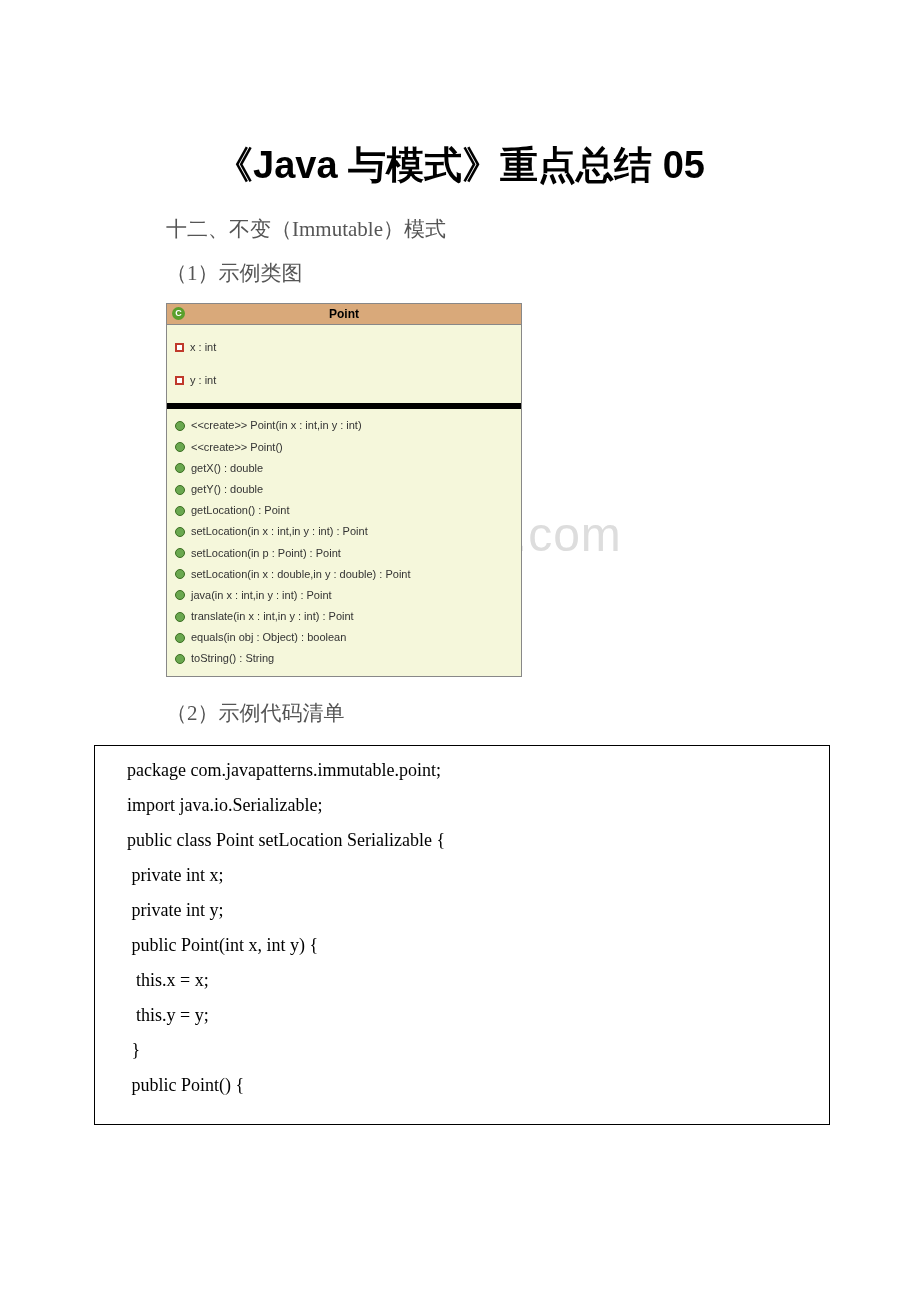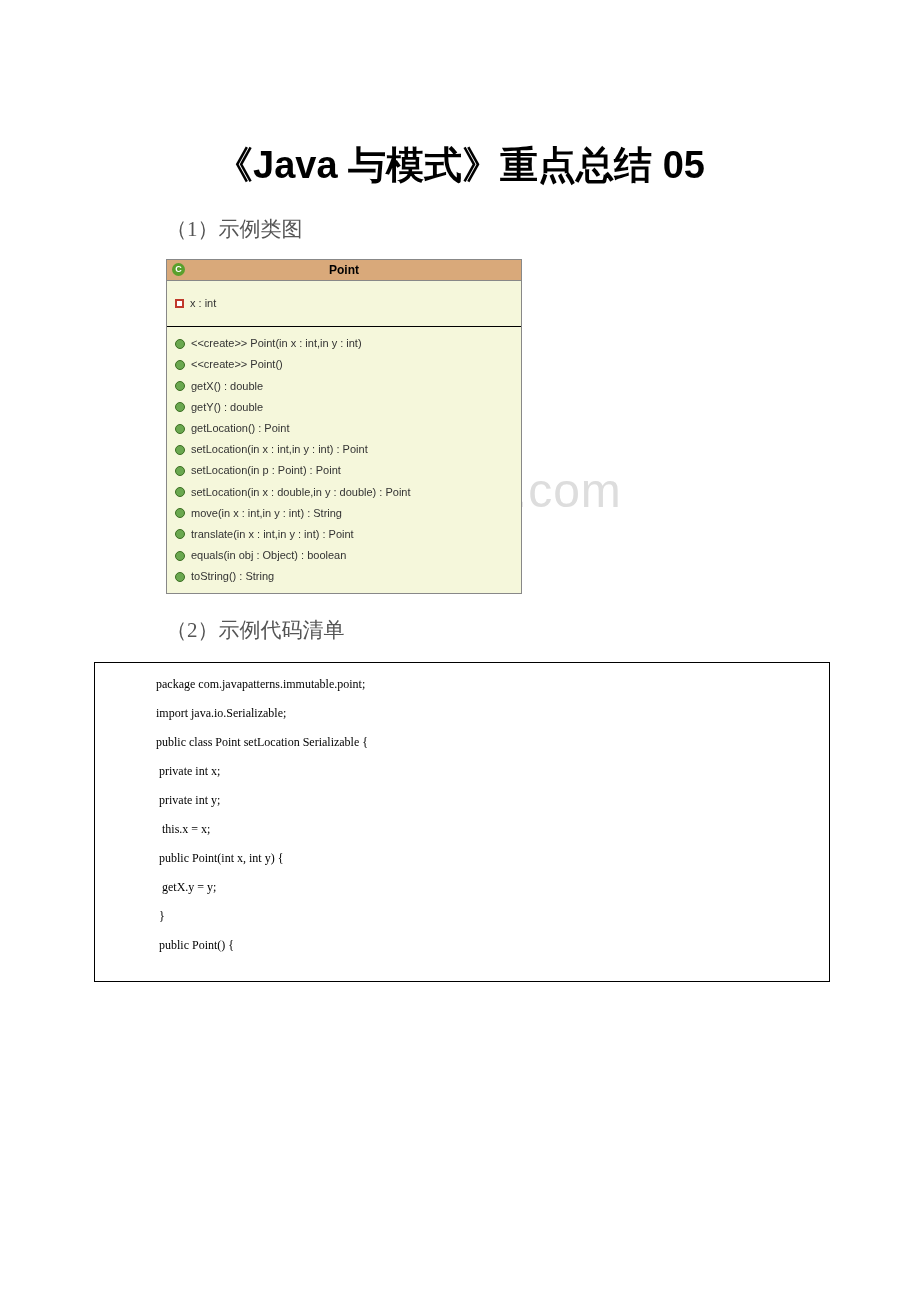--- a/index.html
+++ b/index.html
@@ -52,21 +52,21 @@
   width: 13px;
   height: 13px;
   border-radius: 50%;
   background: #5aa02c;
   color: #fff;
   font-size: 9px;
   line-height: 13px;
   font-weight: bold;
 }
 .uml-section {
-  border-bottom: 1px solid #000000;
+  border-bottom: 6px solid #000000;
   padding: 6px 0;
 }
 .uml-section:last-child {
   border-bottom: none;
 }
 .uml-row {
   padding: 4px 20px 4px 8px;
   color: #333;
   display: flex;
   align-items: center;
@@ -108,52 +108,57 @@
   z-index: 0;
   white-space: nowrap;
 }
 .uml-wrap {
   position: relative;
   z-index: 1;
 }
 .code-box {
   margin: 18px 0 0 4px;
   border: 1px solid #000;
-  padding: 14px 52px 14px 61px;
+  padding: 14px 52px 14px 32px;
   font-family: "Times New Roman", serif;
-  font-size: 12px;
+  font-size: 18px;
   color: #000;
 }
 .code-box .code-line {
   margin: 0 0 14px 0;
   white-space: pre;
 }
 </style>
 </head>
 <body>
 
 <div class="page">
 
   <h1 class="title">《Java 与模式》重点总结 05</h1>
 
+  <p class="body-line">十二、不变（Immutable）模式</p>
   <p class="body-line">（1）示例类图</p>
 
   <div class="watermark-wrap">
     <div class="watermark">www.bingdoc.com</div>
     <div class="uml-wrap">
       <div class="uml-table">
         <div class="uml-header">
           <span class="class-icon">C</span>
           <span>Point</span>
         </div>
         <div class="uml-section uml-attrs">
           <div class="uml-row">
             <span class="marker private"></span>
             <span>x : int</span>
           </div>
+          <div class="uml-row">
+            <span class="marker private"></span>
+            <span>y : int</span>
+          </div>
         </div>
         <div class="uml-section uml-methods">
           <div class="uml-row">
               <span class="marker public"></span>
               <span>&lt;&lt;create&gt;&gt; Point(in x : int,in y : int)</span>
             </div>
           <div class="uml-row">
               <span class="marker public"></span>
               <span>&lt;&lt;create&gt;&gt; Point()</span>
             </div>
@@ -176,21 +181,21 @@
           <div class="uml-row">
               <span class="marker public"></span>
               <span>setLocation(in p : Point) : Point</span>
             </div>
           <div class="uml-row">
               <span class="marker public"></span>
               <span>setLocation(in x : double,in y : double) : Point</span>
             </div>
           <div class="uml-row">
               <span class="marker public"></span>
-              <span>move(in x : int,in y : int) : String</span>
+              <span>java(in x : int,in y : int) : Point</span>
             </div>
           <div class="uml-row">
               <span class="marker public"></span>
               <span>translate(in x : int,in y : int) : Point</span>
             </div>
           <div class="uml-row">
               <span class="marker public"></span>
               <span>equals(in obj : Object) : boolean</span>
             </div>
           <div class="uml-row">
@@ -203,20 +208,20 @@
   </div>
 
   <p class="body-line" style="margin-top:22px">（2）示例代码清单</p>
 
   <div class="code-box">
     <div class="code-line">package com.javapatterns.immutable.point;</div>
     <div class="code-line">import java.io.Serializable;</div>
     <div class="code-line">public class Point setLocation Serializable {</div>
     <div class="code-line"> private int x;</div>
     <div class="code-line"> private int y;</div>
+    <div class="code-line"> public Point(int x, int y) {</div>
     <div class="code-line">  this.x = x;</div>
-    <div class="code-line"> public Point(int x, int y) {</div>
-    <div class="code-line">  getX.y = y;</div>
+    <div class="code-line">  this.y = y;</div>
     <div class="code-line"> }</div>
     <div class="code-line"> public Point() {</div>
   </div>
 
 </div>
 
 </body></html>

